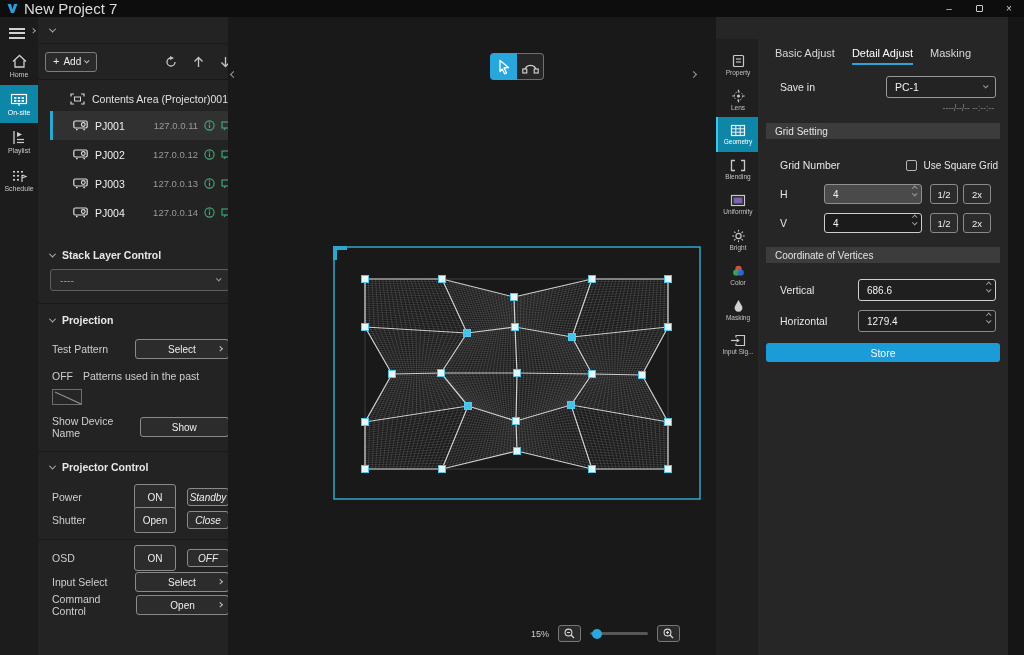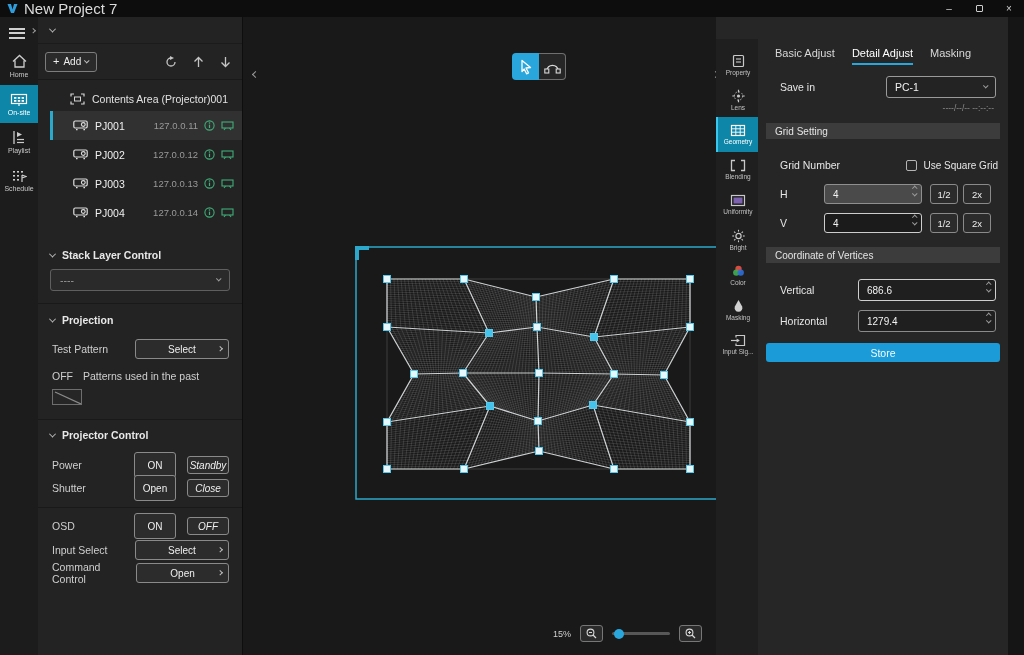--- a/index.html
+++ b/index.html
@@ -57,21 +57,21 @@
   .btn { background:#2c2c2c; border:1px solid #8a8a8a; border-radius:3px; color:#efefef;
     font-size:10px; display:flex; align-items:center; justify-content:center; }
   .btn.wide { width:94px; height:20px; margin-left:auto; position:relative; }
   .btn.wide .chv { position:absolute; right:7px; }
   .btn.pair1 { width:42px; height:26px; margin-left:auto;text-align:right; }
   .btn.pair2 { width:42px; height:18px; margin-left:11px;font-style:italic; }
   .thumb { margin:6px 0 0 14px; width:30px; height:16px; border:1.5px solid #6e6e6e;
     background:#262626; position:relative; overflow:hidden; }
   .thumb svg { position:absolute; inset:0; }
   
-  .canvas { position:absolute; left:250px; top:17px; width:473px; height:638px; background:#191919; }
+  .canvas { position:absolute; left:228px; top:17px; width:473px; height:638px; background:#191919; }
   .canvas svg.mesh { position:absolute; left:0; top:0; }
   .edge-chv { position:absolute; top:55px; color:#aaa; }
   .toolgroup { position:absolute; left:262px; top:36px; display:flex; }
   .tool-btn { width:27px; height:27px; display:flex; align-items:center; justify-content:center; }
   .tool-btn.sel { background:#29a7dd; border-radius:4px 0 0 4px; }
   .tool-btn.alt { background:#262626; border:1px solid #6f6f6f; border-left:none; border-radius:0 4px 4px 0; }
   .zoombar { position:absolute; left:303px; top:608px; display:flex; align-items:center; gap:9px; }
   .zoom-label { font-size:9px; color:#d0d0d0; }
   .mag-btn { width:23px; height:17px; background:#2b2b2b; border:1px solid #777; border-radius:3px;
     display:flex; align-items:center; justify-content:center; }
@@ -351,20 +351,26 @@
       </div>
     </div>
     <div class="ctl-row" style="margin-top:10px;height:14px;">
       <span class="lab">OFF</span>
       <span class="lab" style="margin-left:10px;">Patterns used in the past</span>
     </div>
     <div class="thumb">
       <svg width="30" height="16" viewBox="0 0 30 16">
           <line x1="2" y1="2" x2="28" y2="14" stroke="#8a8a8a" stroke-width="1.2"></line>
         </svg>
+    </div>
+    <div class="ctl-row" style="margin-top:12px;">
+      <span class="lab">Show Device Name</span>
+      <div class="btn wide">
+        <span>Show</span>
+      </div>
     </div>
 
     <div class="divider" style="margin-top:14px;"></div>
 
     <div class="sec-title" style="margin-top:9px;">
       <span class="chv down"></span>
       <span>Projector Control</span>
     </div>
     <div class="ctl-row" style="margin-top:15px;height:18px;">
       <span class="lab">Power</span>

